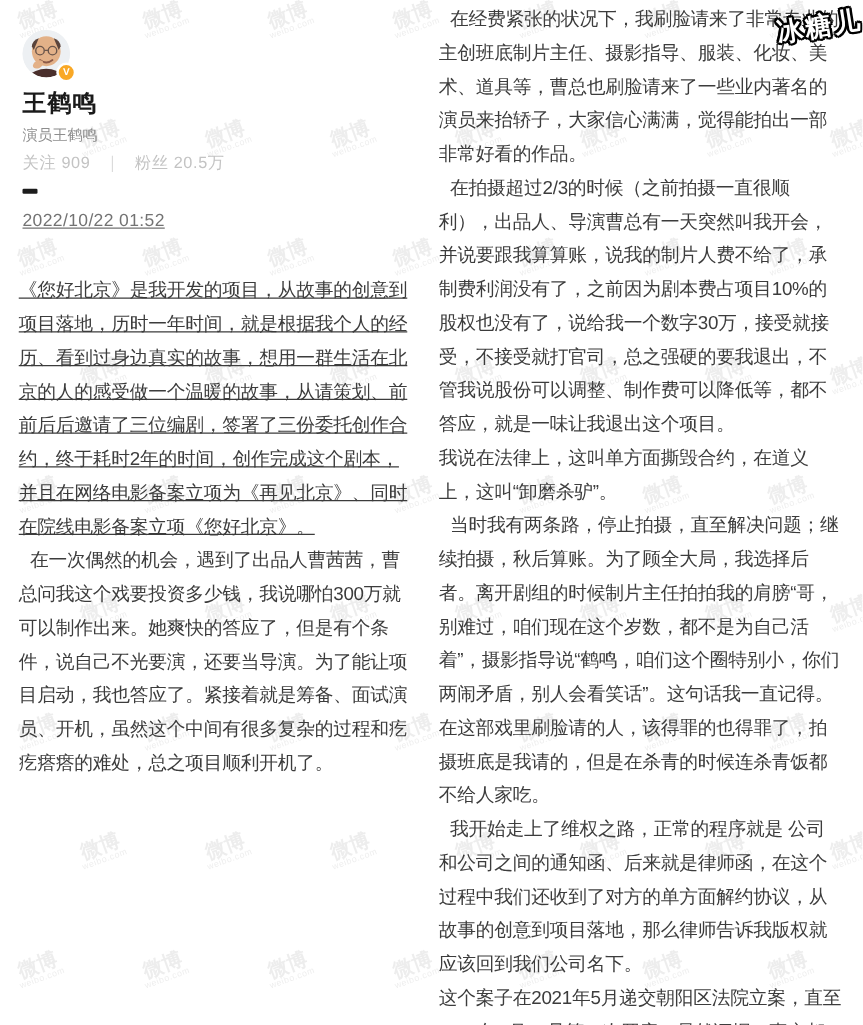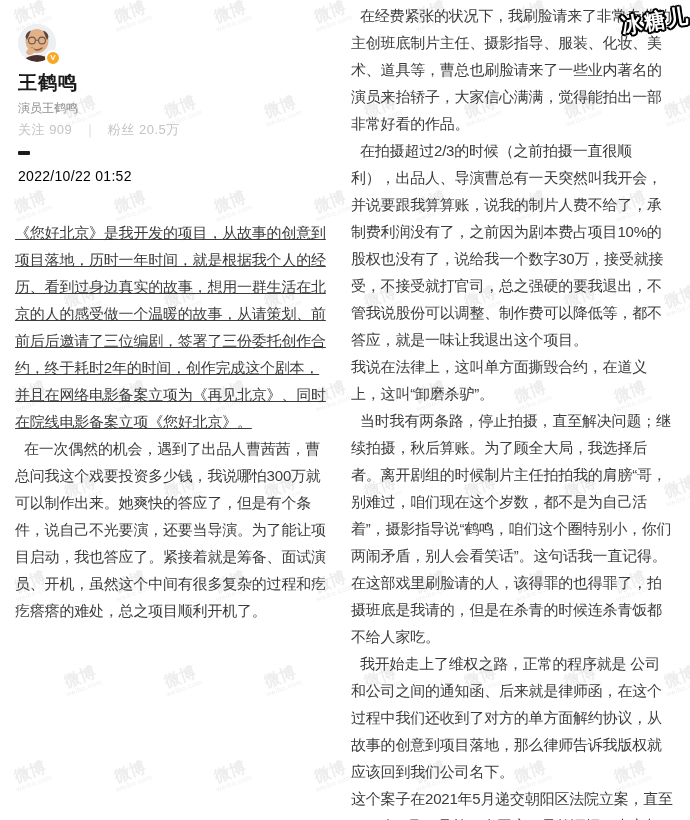--- a/index.html
+++ b/index.html
@@ -45,21 +45,21 @@
     position:absolute; left:18px; top:121px;
     font-size:13px; color:#c3c3c3; letter-spacing:.5px;
   }
   .profile-stats .divider { margin:0 7px; color:#d6d6d6; }
   .collapsed-dash {
     position:absolute; left:18px; top:151px;
     width:12px; height:4px; background:#1c1c1c; border-radius:1px;
   }
   .timestamp {
     position:absolute; left:18px; top:168px;
-    font-size:14px; color:#000000; letter-spacing:.3px;
+    font-size:14px; color:#737373; letter-spacing:.3px;text-decoration:underline;
   }
 
   
   .col { position:absolute; }
   .col-left  { left:15px;  top:196px; width:318px; }
   .col-right { left:351px; top:2px;   width:323px; }
   .para {
     margin:0; font-size:15px; line-height:27px;
     color:#3c3c3c; letter-spacing:-0.2px;
     word-break:break-all;

